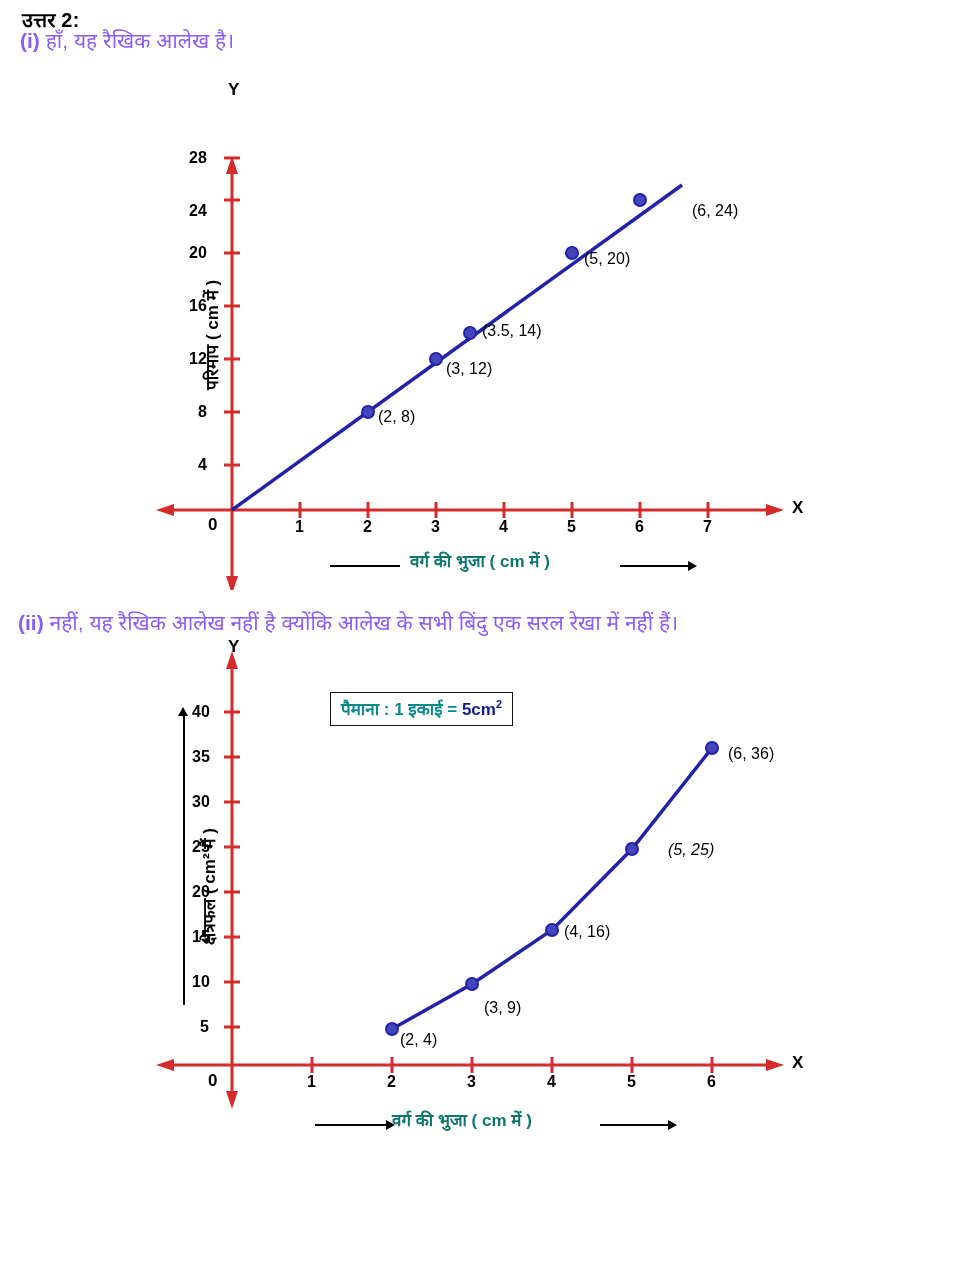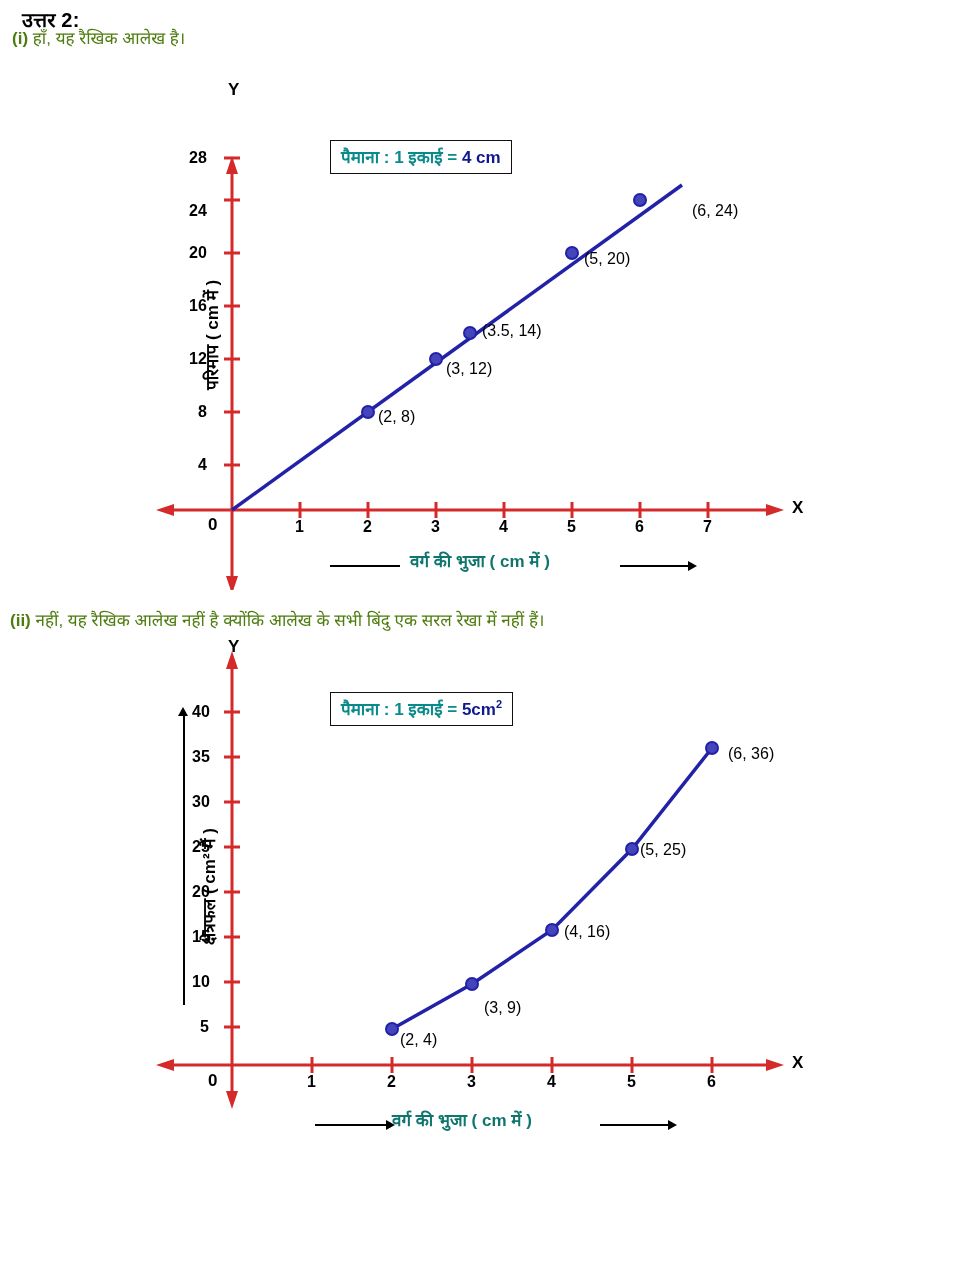--- a/index.html
+++ b/index.html
@@ -11,21 +11,21 @@
     overflow:hidden;
   }
   .page{position:relative;width:980px;height:1148px;}
 
   .heading{
     position:absolute;left:22px;top:6px;
     font-size:20px;font-weight:bold;color:#000;
     letter-spacing:.2px;
   }
   .stmt{
-    position:absolute;font-size:17px;color:#4d7c0f;
+    position:absolute;font-size:21px;color:#8b5cf6;margin-left:8px;
   }
   .stmt .lbl{font-weight:bold;}
   #stmt-i{left:12px;top:26px;}
   #stmt-ii{left:10px;top:608px;}
 
   .chart{position:absolute;}
   #chart1{left:0px;top:70px;width:980px;height:520px;}
   #chart2{left:0px;top:645px;width:980px;height:510px;}
 
   .chart svg{display:block;}
@@ -151,24 +151,20 @@
     <div class="ptlabel" style="left:189px;top:132px;font-weight:bold;">24</div>
     <div class="ptlabel" style="left:189px;top:79px;font-weight:bold;">28</div>
 
     <div class="ptlabel" style="left:378px;top:338px;text-align:right;">(2, 8)</div>
     <div class="ptlabel" style="left:446px;top:290px;">(3, 12)</div>
     <div class="ptlabel" style="left:482px;top:252px;">(3.5, 14)</div>
     <div class="ptlabel" style="left:584px;top:180px;">(5, 20)</div>
     <div class="ptlabel" style="left:680px;top:132px;margin-left:12px;">(6, 24)</div>
   </div>
 
-  <div class="scalebox" id="scale1">
-    <span>पैमाना : 1 इकाई  = </span>
-    <span class="navy">4 cm</span>
-  </div>
 
   <div class="ytitle" id="ytitle1">परिमाप ( cm में )</div>
   <div class="axtitle" id="xtitle1">वर्ग की भुजा ( cm में )</div>
   <div class="arrowline" id="xl1a"></div>
   <div class="arrowline" id="xl1b"></div>
   <div class="arrowhead" id="ah1"></div>
 
   <div class="stmt" id="stmt-ii">
     <span class="lbl">(ii)</span>
     <span>नहीं, यह रैखिक आलेख नहीं है क्योंकि आलेख के सभी बिंदु एक सरल रेखा में नहीं हैं।</span>
@@ -229,21 +225,21 @@
     <div class="ptlabel" style="left:192px;top:283px;font-weight:bold;">15</div>
     <div class="ptlabel" style="left:192px;top:238px;font-weight:bold;">20</div>
     <div class="ptlabel" style="left:192px;top:193px;font-weight:bold;">25</div>
     <div class="ptlabel" style="left:192px;top:148px;font-weight:bold;">30</div>
     <div class="ptlabel" style="left:192px;top:103px;font-weight:bold;">35</div>
     <div class="ptlabel" style="left:192px;top:58px;font-weight:bold;">40</div>
 
     <div class="ptlabel" style="left:400px;top:386px;">(2, 4)</div>
     <div class="ptlabel" style="left:484px;top:354px;">(3, 9)</div>
     <div class="ptlabel" style="left:564px;top:278px;">(4, 16)</div>
-    <div class="ptlabel" style="left:640px;top:196px;">(5, 25)</div>
+    <div class="ptlabel" style="left:668px;top:196px;font-style:italic;">(5, 25)</div>
     <div class="ptlabel" style="left:728px;top:100px;">(6, 36)</div>
   </div>
 
   <div class="scalebox" id="scale2">
     <span>पैमाना : 1 इकाई  = </span>
     <span class="navy">5cm</span><span class="navy sup">2</span>
   </div>
 
   <div class="ytitle" id="ytitle2">क्षेत्रफल ( cm² में )</div>
   <div class="vline" id="vl2"></div>

